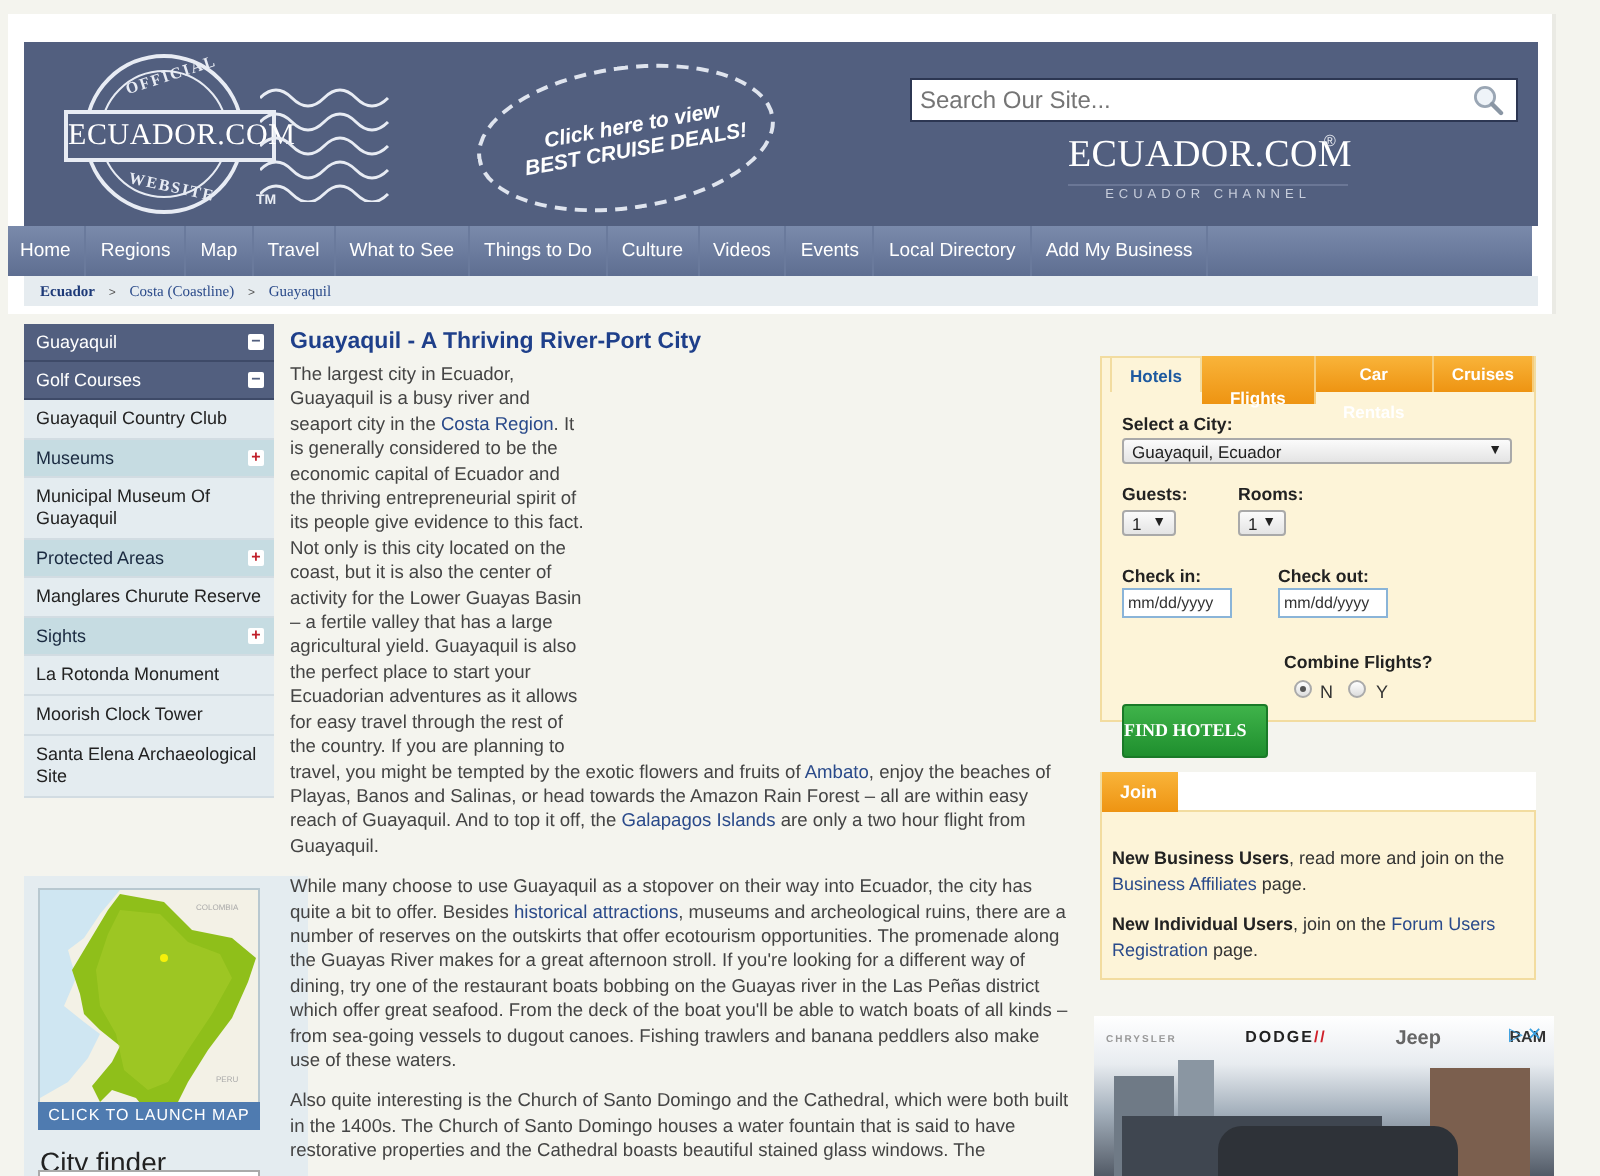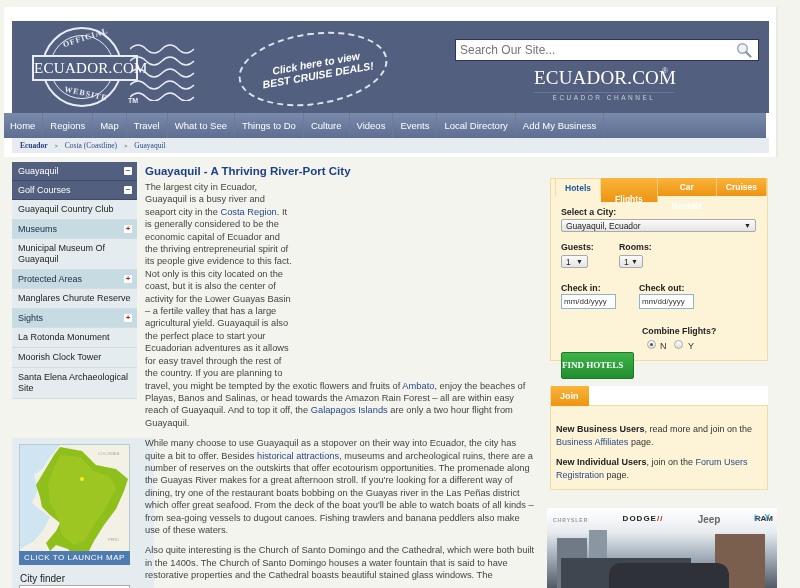--- a/index.html
+++ b/index.html
@@ -43,21 +43,21 @@
   .sb-item.head { background: #525f7f; color: #fff; height: 19px; border-bottom: 1px solid #3e4a68; }
   .sb-item.cat { background: #c6dce2; color: #1a2a40; height: 19px; }
   .sb-item.leaf { min-height: 20px; }
   .sb-toggle { position: absolute; right: 5px; top: 5px; width: 8px; height: 8px; border-radius: 1px; font-size: 8px; line-height: 8px; text-align: center; font-weight: bold; }
   .sb-item.head .sb-toggle { background: #fff; color: #525f7f; }
   .sb-item.cat .sb-toggle { background: #fff; color: #c0202a; }
 
   .map-box { position: absolute; left: 12px; top: 438px; width: 142px; height: 150px; background: #e4ecf0; }
   .map-img { position: absolute; left: 7px; top: 6px; width: 111px; height: 115px; background: #f4f2e8; border: 1px solid #b8c8d0; overflow: hidden; }
   .map-btn { position: absolute; left: 7px; top: 113px; width: 111px; height: 14px; background: #4f7bb0; color: #fff; font-size: 8px; text-align: center; line-height: 14px; letter-spacing: 0.5px; cursor: pointer; }
-  .city-finder-label { position: absolute; left: 8px; top: 135px; font-size: 10px; color: #222; }
+  .city-finder-label { position: absolute; left: 8px; top: 135px; font-size: 14px; color: #222; }
   .city-finder-input { position: absolute; left: 7px; top: 147px; width: 111px; height: 10px; border: 1px solid #aaa; background: #fff; }
 
   
   .content { position: absolute; left: 145px; top: 165px; width: 390px; }
   .page-title { color: #1e3f8a; font-size: 11.5px; font-weight: bold; margin-bottom: 4px; }
   .content p { font-size: 9.3px; line-height: 12.4px; color: #444; margin-bottom: 8px; }
 
   
   .booking { position: absolute; left: 550px; top: 178px; width: 218px; height: 183px; background: #fdf4d8; border: 1px solid #f2dca0; }
   .bk-tabs { position: absolute; left: 4px; top: 0; height: 18px; display: flex; }

